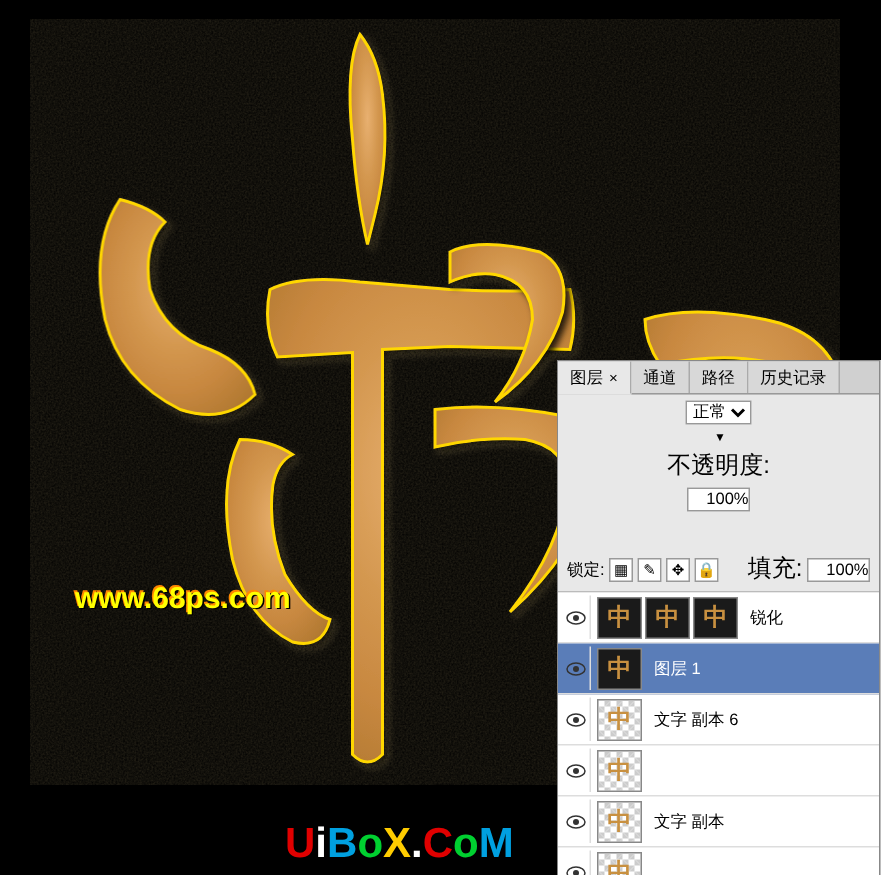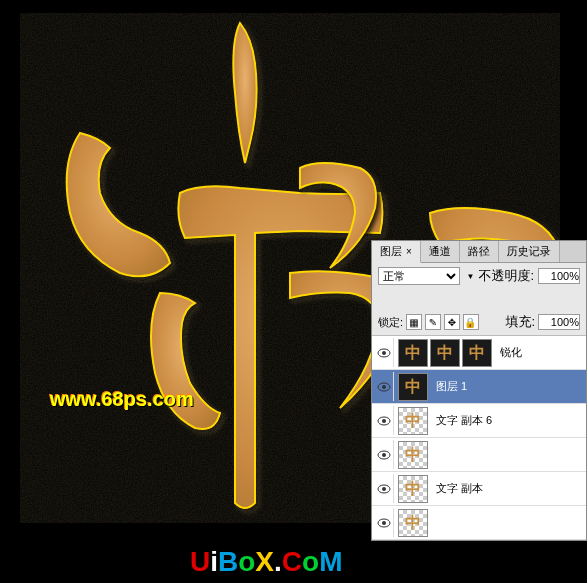--- a/index.html
+++ b/index.html
@@ -112,32 +112,33 @@
       padding: 4px 6px;
       border-bottom: 1px solid #bbb;
     }
     
     .control-row {
       display: flex;
       align-items: center;
       gap: 4px;
       margin-bottom: 16px;
       font-size: 11px;
+      flex-direction: column;
     }
     
     .blend-mode {
       flex: 1;
       height: 18px;
       font-size: 11px;
       border: 1px solid #999;
       background: #fff;
     }
     
     .opacity-label, .fill-label {
-      font-size: 13px;
+      font-size: 16px;
     }
     
     .opacity-input, .fill-input {
       width: 42px;
       height: 16px;
       font-size: 11px;
       text-align: right;
       border: 1px solid #999;
     }
     

